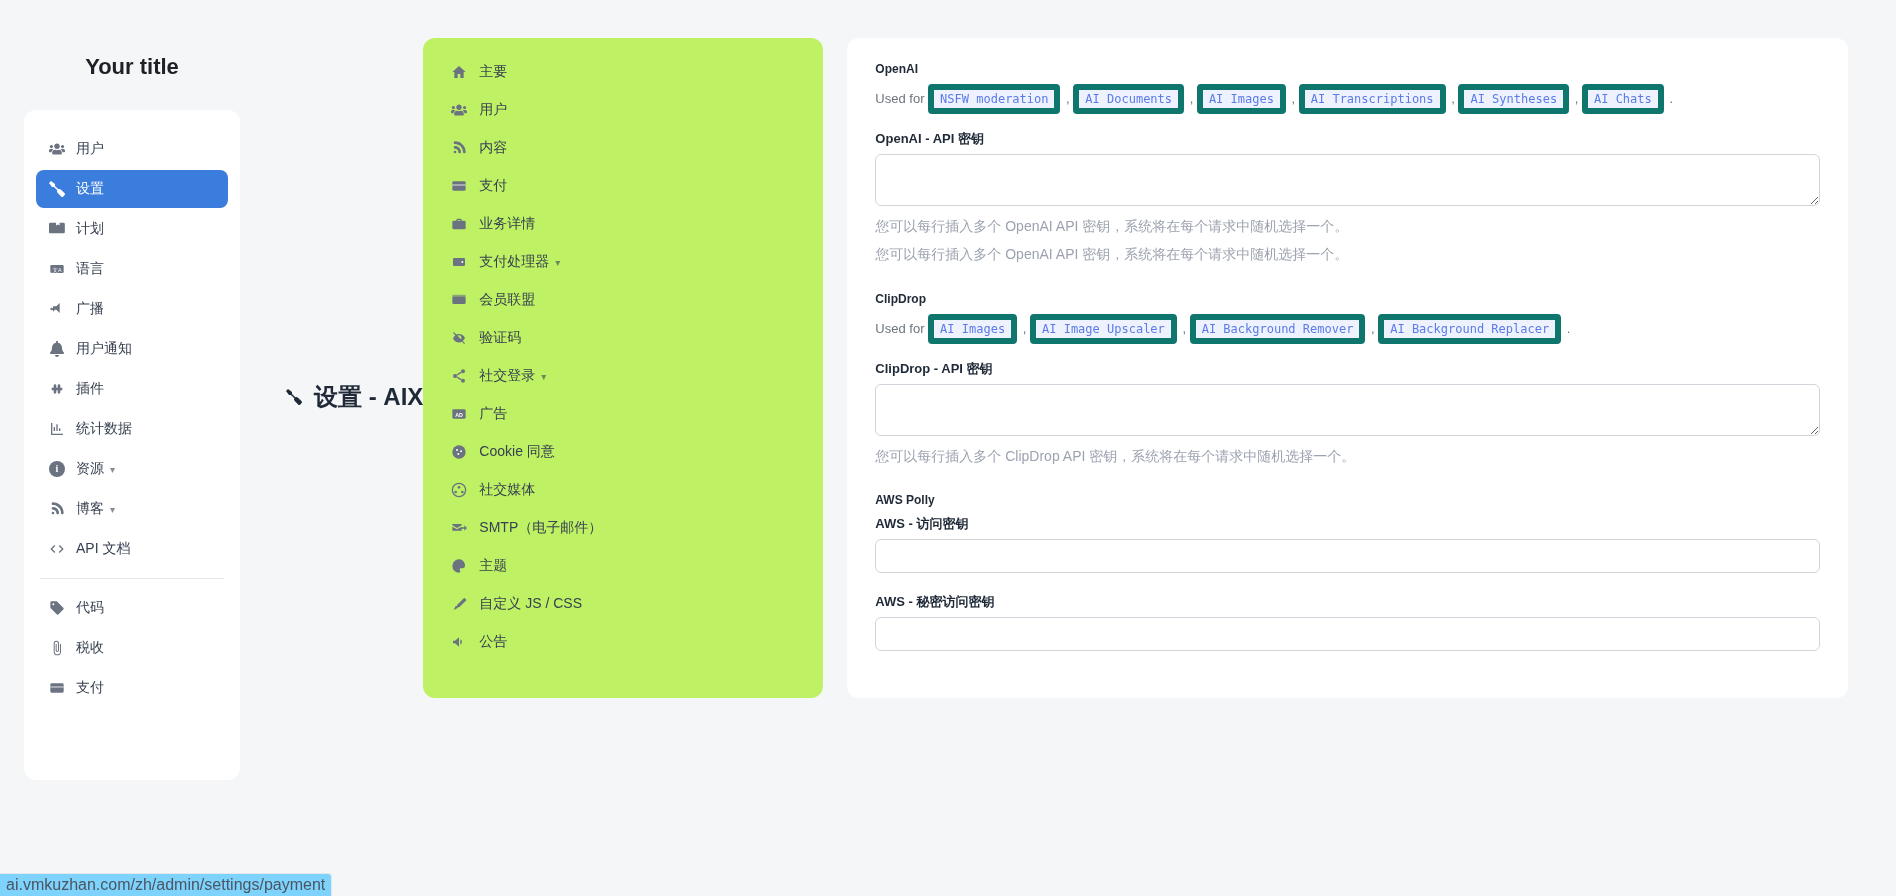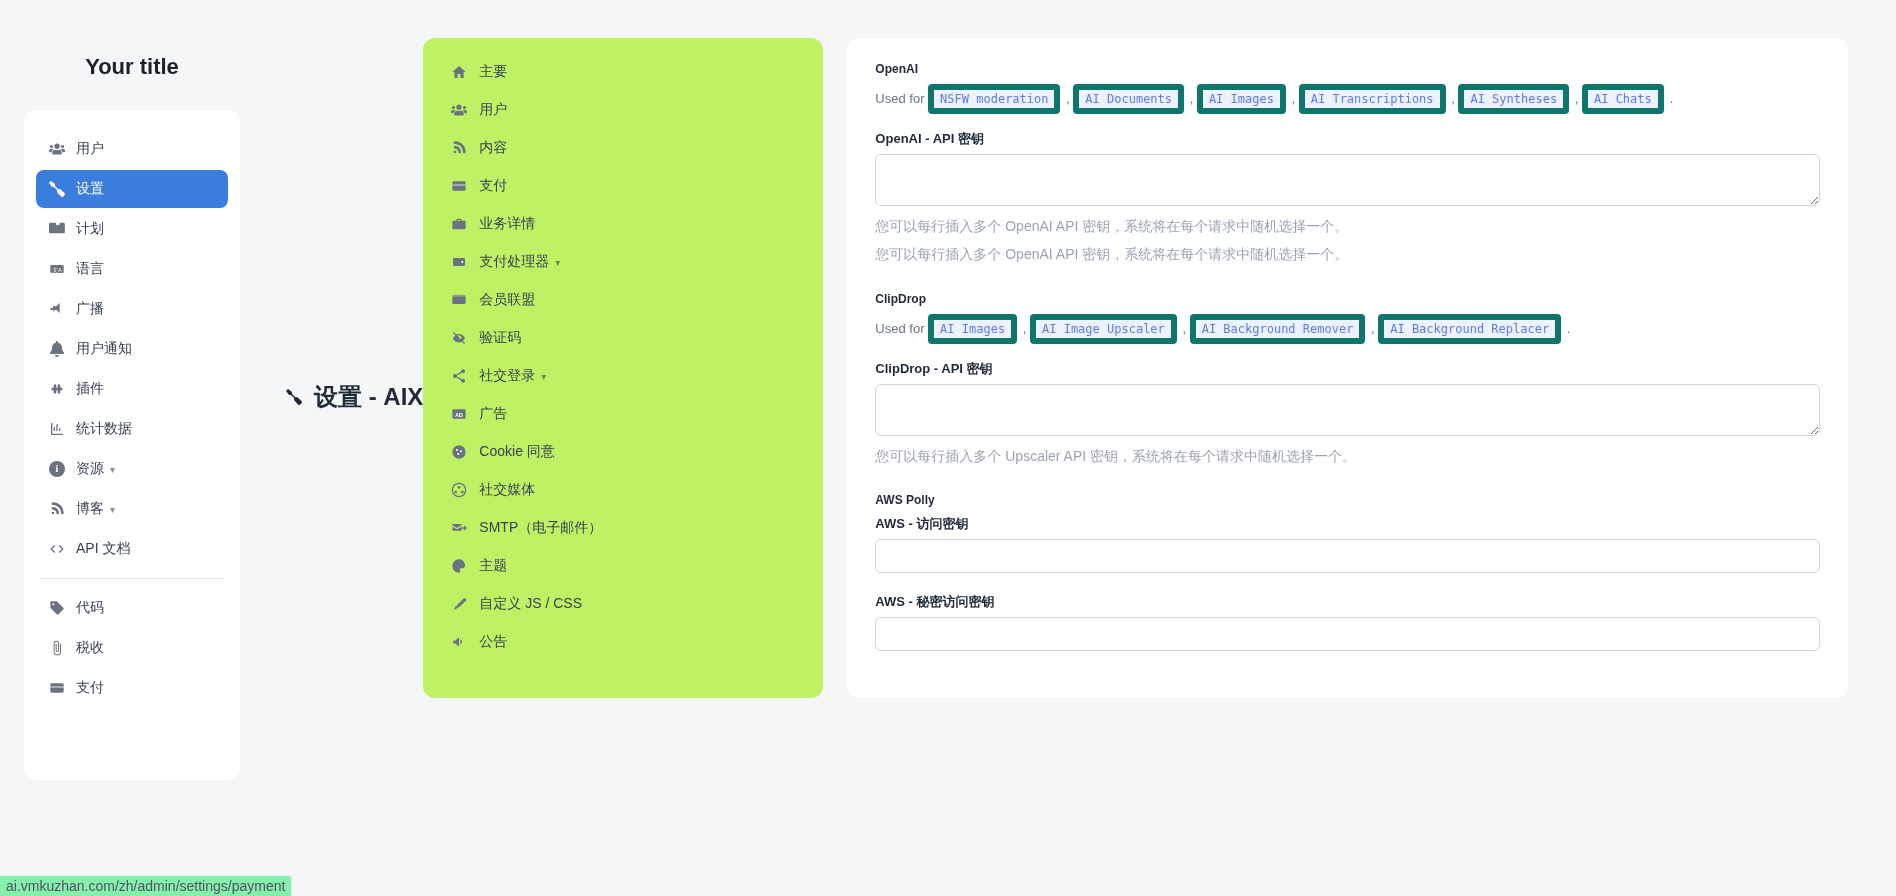--- a/index.html
+++ b/index.html
@@ -146,26 +146,26 @@
   color: #9ca3af;
   margin-top: 6px;
   line-height: 1.6;
 }
 .form-group { margin-bottom: 20px; }
 .section-gap { margin-top: 26px; }
 .url-preview {
   position: fixed;
   left: 0;
   bottom: 0;
-  background: #86efac;
+  background: #7dd3fc;
   border-top: 1px solid #e5e7eb;
   border-right: 1px solid #e5e7eb;
   border-top-right-radius: 4px;
   padding: 2px 6px;
-  font-size: 14px;
+  font-size: 16px;
   color: #4b5563;
   font-family: Arial, sans-serif;
 }
 svg { width: 16px; height: 16px; }
 </style>
 </head>
 <body>
 
 <div class="app">
   <div class="sidebar">
@@ -465,21 +465,21 @@
         </div>
 
         <div class="section-title section-gap">ClipDrop</div>
         <div class="used-for">
           <span>Used for</span>
           <span id="clipdrop-badges"><span class="badge">AI Images</span> , <span class="badge">AI Image Upscaler</span> , <span class="badge">AI Background Remover</span> , <span class="badge">AI Background Replacer</span></span> .
         </div>
         <div class="form-group">
           <div class="field-label">ClipDrop - API 密钥</div>
           <textarea class="textarea" style=""></textarea>
-          <div class="help-text">您可以每行插入多个 Upscaler API 密钥，系统将在每个请求中随机选择一个。</div>
+          <div class="help-text">您可以每行插入多个 ClipDrop API 密钥，系统将在每个请求中随机选择一个。</div>
         </div>
 
         <div class="section-title section-gap">AWS Polly</div>
         <div class="form-group">
           <div class="field-label">AWS - 访问密钥</div>
           <input class="input" style="">
         </div>
         <div class="form-group">
           <div class="field-label">AWS - 秘密访问密钥</div>
           <input class="input" style="">

